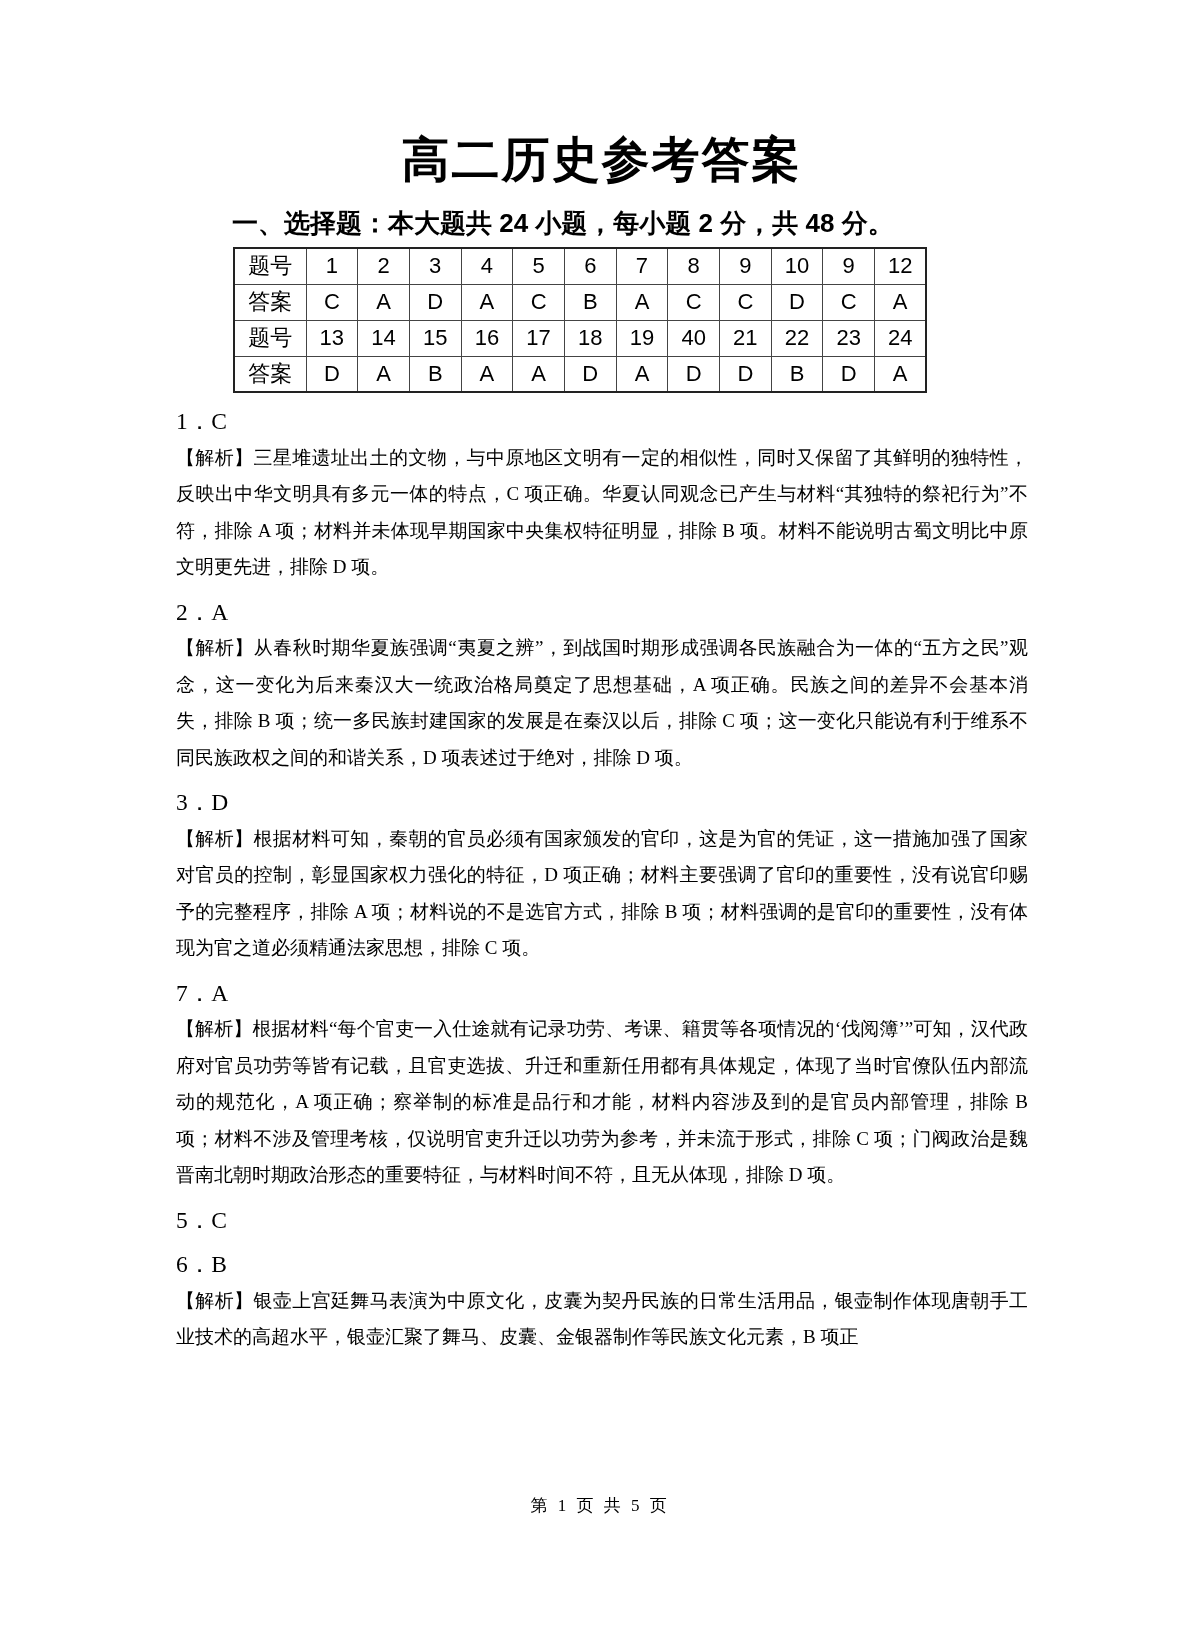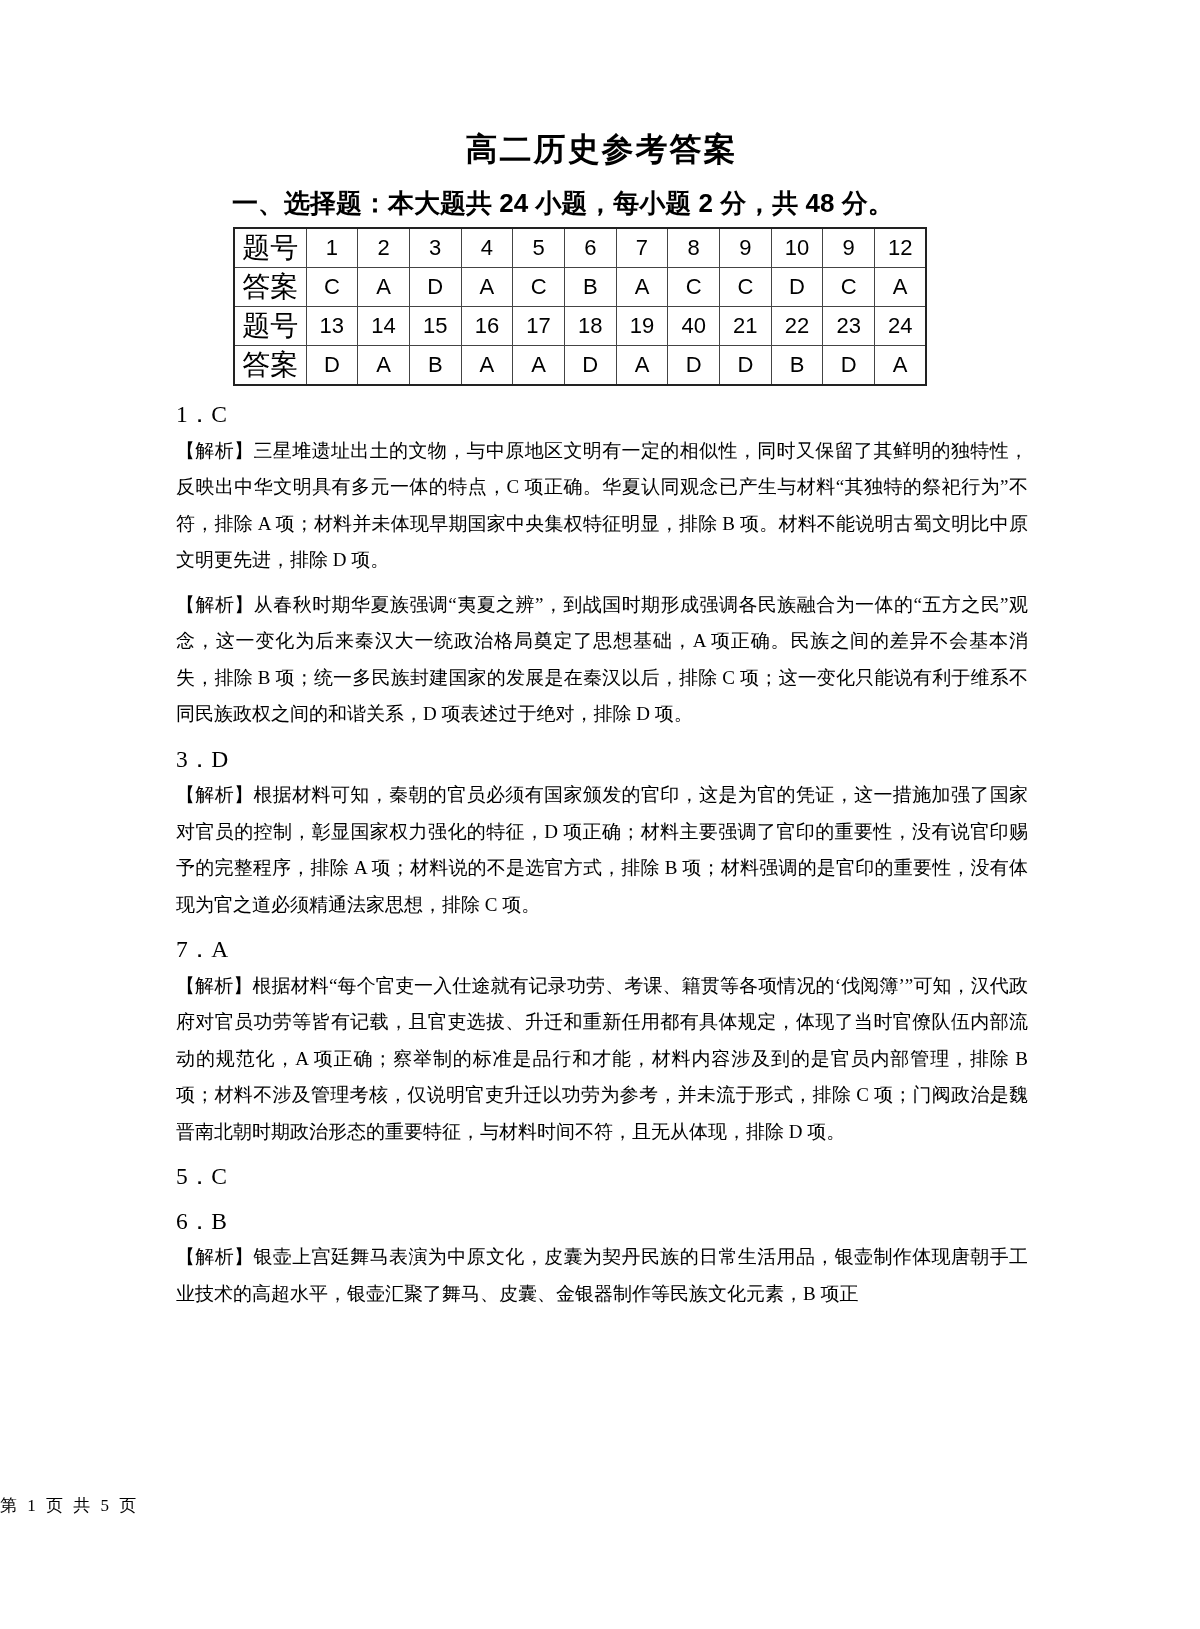--- a/index.html
+++ b/index.html
@@ -13,21 +13,21 @@
     overflow: hidden;
   }
   .page {
     position: absolute;
     inset: 0;
     padding: 128px 165px 0 168px;
   }
   .title {
     font-family: "Liberation Sans", sans-serif;
     font-weight: bold;
-    font-size: 32px;
+    font-size: 48px;
     letter-spacing: 2px;
     text-align: center;
     margin-bottom: 14px;
   }
   .section-heading {
     font-family: "Liberation Sans", sans-serif;
     font-weight: bold;
     font-size: 26px;
     margin-left: 64px;
     margin-bottom: 6px;
@@ -47,40 +47,41 @@
     text-align: center;
     vertical-align: middle;
     font-family: "Liberation Sans", sans-serif;
     font-size: 22px;
     width: 51.7px;
     padding: 0;
   }
   table.answer-table td.hdr {
     width: 72px;
     font-family: "Liberation Serif", serif;
-    font-size: 28px;
+    font-size: 22px;
   }
   .questions { width: 868px; }
   .question { margin: 8px; }
   .q-num {
     font-size: 23.5px;
     line-height: 36.5px;
     font-family: "Liberation Serif", serif;
   }
   .q-exp {
     font-size: 19px;
     line-height: 36.5px;
     text-align: justify;
     text-justify: inter-character;
   }
   .footer {
     position: absolute;
     top: 1494px;
     left: 0;
     width: 1200px;
+    text-align: center;
     font-size: 17px;
     letter-spacing: 3px;
   }
 </style>
 </head>
 <body>
 
 <div class="page">
   <h1 class="title">高二历史参考答案</h1>
   <div class="section-heading">一、选择题：本大题共 24 小题，每小题 2 分，共 48 分。</div>
@@ -147,20 +148,21 @@
           <td>A</td>
         </tr>
       </tbody>
   </table>
   <div class="questions">
       <div class="question">
         <div class="q-num">1．C</div>
         <div class="q-exp">【解析】三星堆遗址出土的文物，与中原地区文明有一定的相似性，同时又保留了其鲜明的独特性，反映出中华文明具有多元一体的特点，C 项正确。华夏认同观念已产生与材料“其独特的祭祀行为”不符，排除 A 项；材料并未体现早期国家中央集权特征明显，排除 B 项。材料不能说明古蜀文明比中原文明更先进，排除 D 项。</div>
       </div>
       <div class="question">
+        <div class="q-num">2．A</div>
         <div class="q-exp">【解析】从春秋时期华夏族强调“夷夏之辨”，到战国时期形成强调各民族融合为一体的“五方之民”观念，这一变化为后来秦汉大一统政治格局奠定了思想基础，A 项正确。民族之间的差异不会基本消失，排除 B 项；统一多民族封建国家的发展是在秦汉以后，排除 C 项；这一变化只能说有利于维系不同民族政权之间的和谐关系，D 项表述过于绝对，排除 D 项。</div>
       </div>
       <div class="question">
         <div class="q-num">3．D</div>
         <div class="q-exp">【解析】根据材料可知，秦朝的官员必须有国家颁发的官印，这是为官的凭证，这一措施加强了国家对官员的控制，彰显国家权力强化的特征，D 项正确；材料主要强调了官印的重要性，没有说官印赐予的完整程序，排除 A 项；材料说的不是选官方式，排除 B 项；材料强调的是官印的重要性，没有体现为官之道必须精通法家思想，排除 C 项。</div>
       </div>
       <div class="question">
         <div class="q-num">7．A</div>
         <div class="q-exp">【解析】根据材料“每个官吏一入仕途就有记录功劳、考课、籍贯等各项情况的‘伐阅簿’”可知，汉代政府对官员功劳等皆有记载，且官吏选拔、升迁和重新任用都有具体规定，体现了当时官僚队伍内部流动的规范化，A 项正确；察举制的标准是品行和才能，材料内容涉及到的是官员内部管理，排除 B 项；材料不涉及管理考核，仅说明官吏升迁以功劳为参考，并未流于形式，排除 C 项；门阀政治是魏晋南北朝时期政治形态的重要特征，与材料时间不符，且无从体现，排除 D 项。</div>
       </div>

